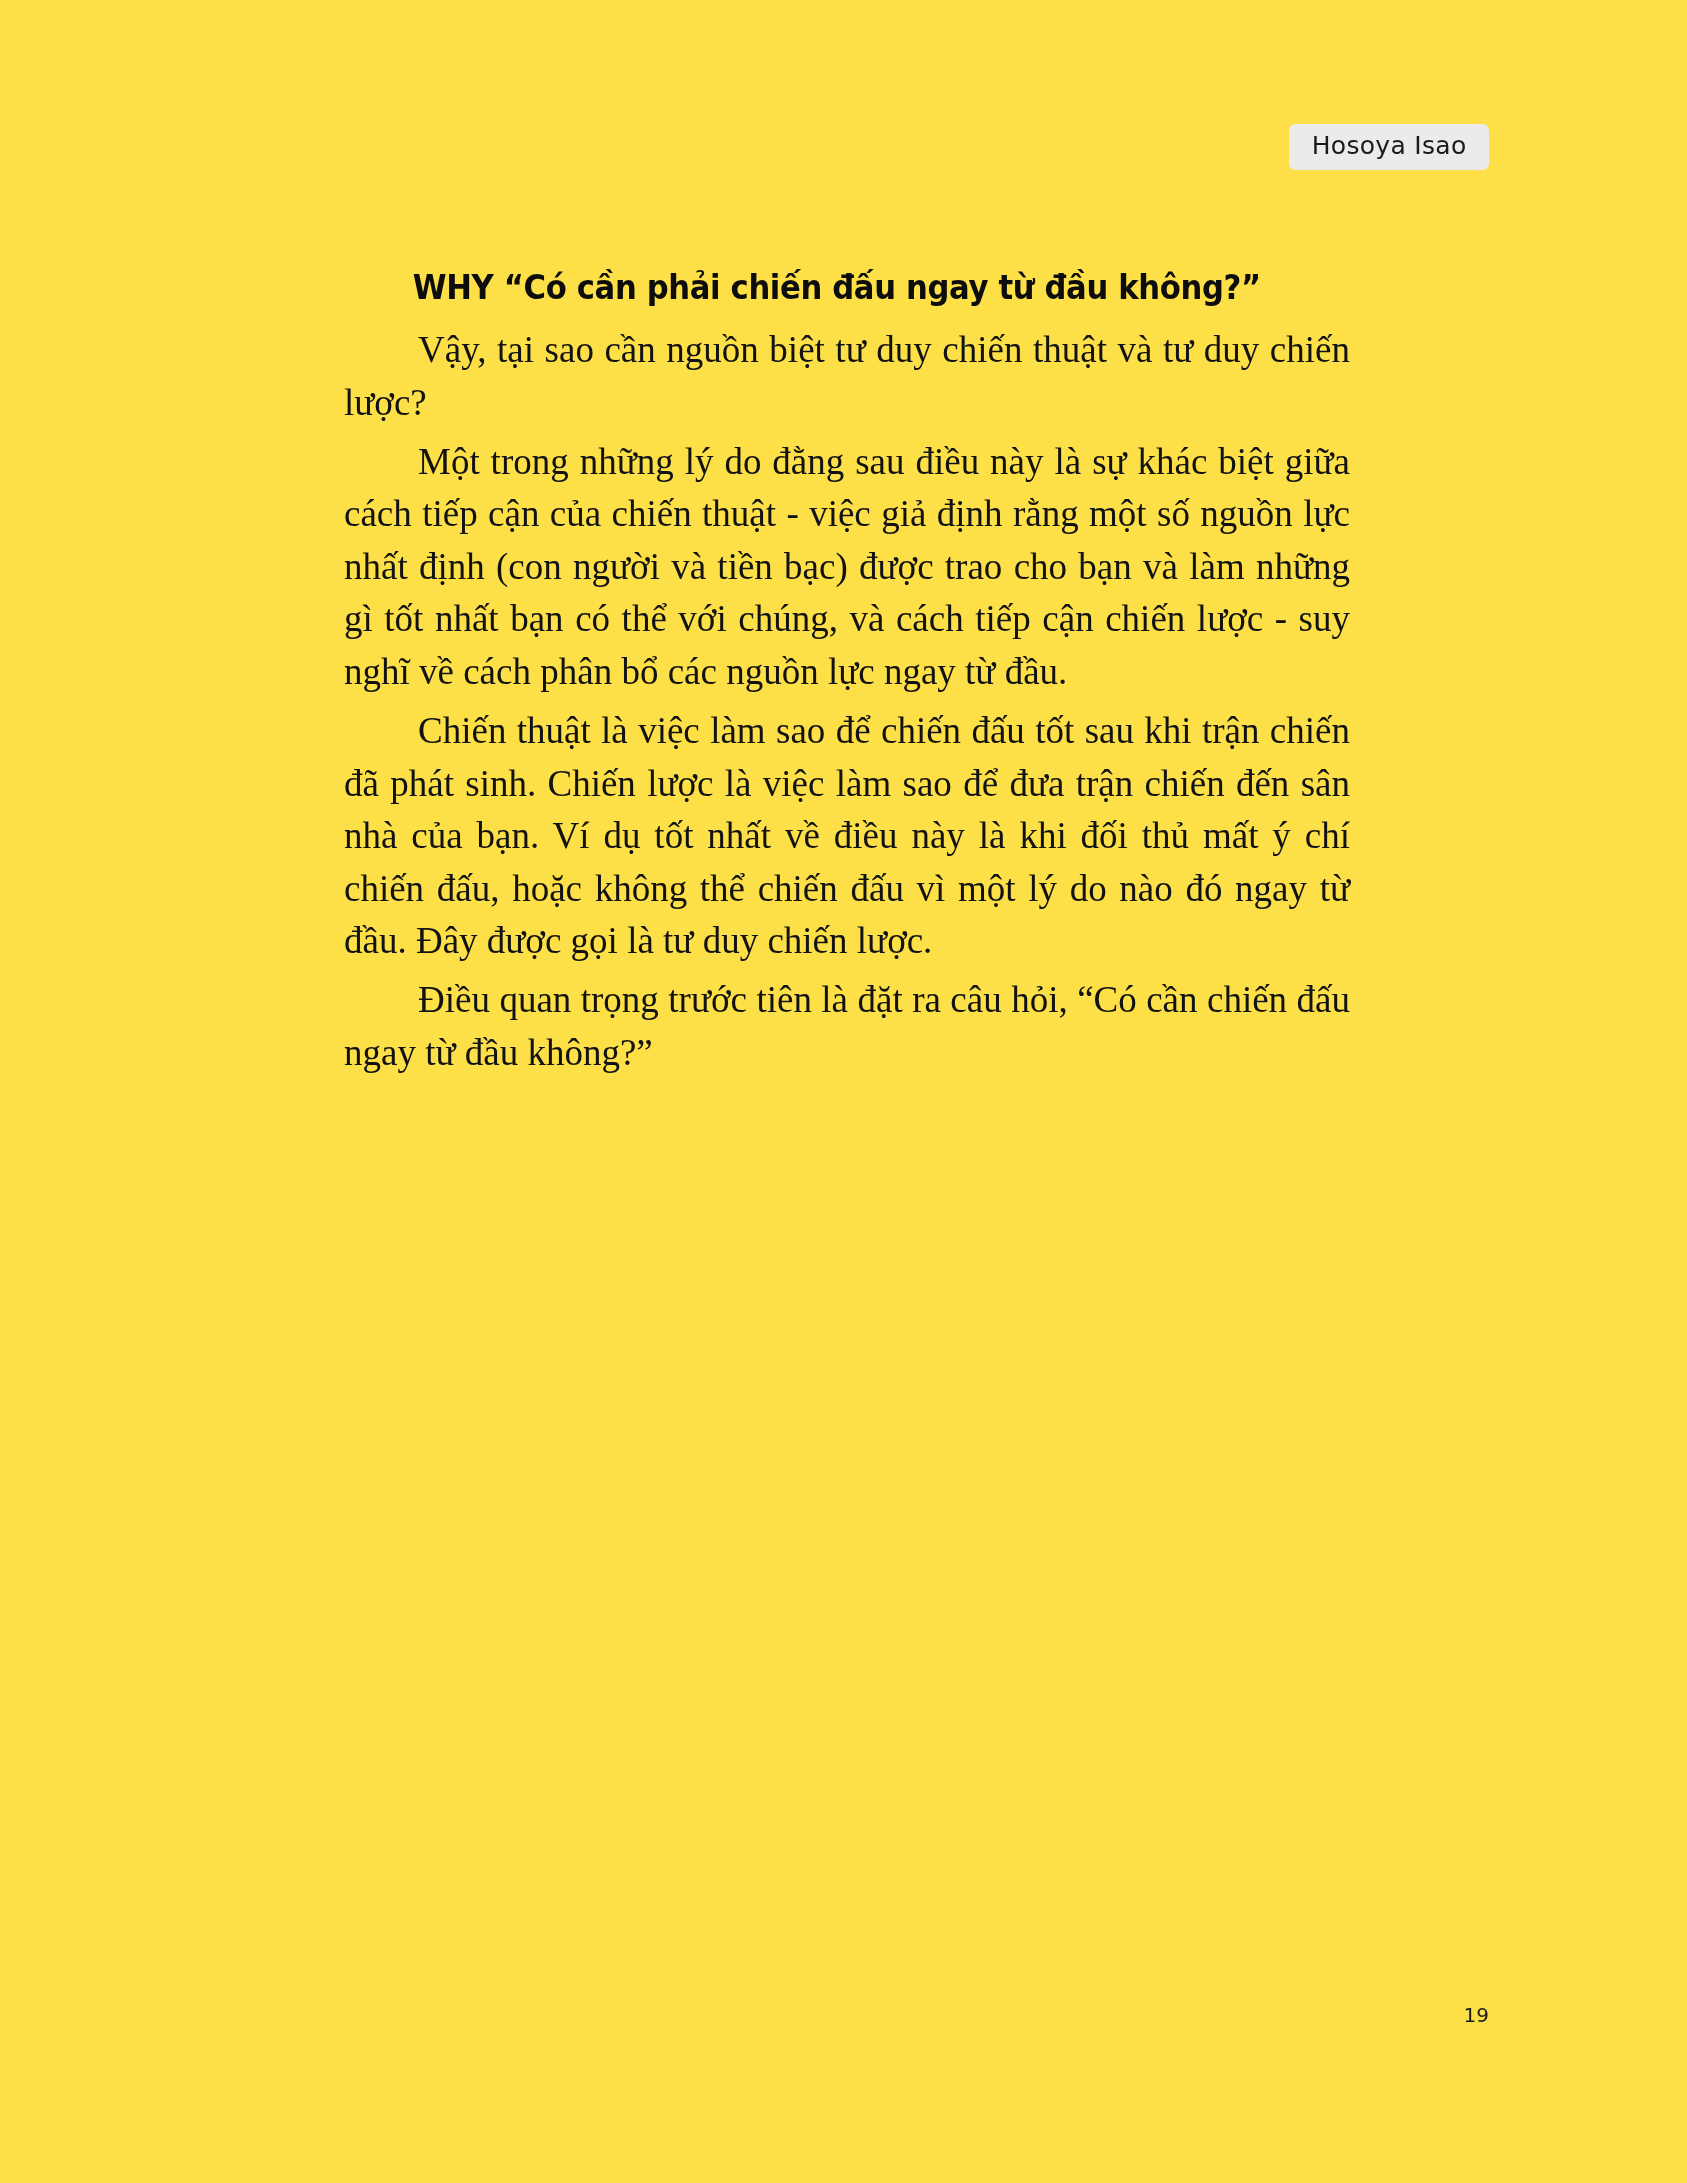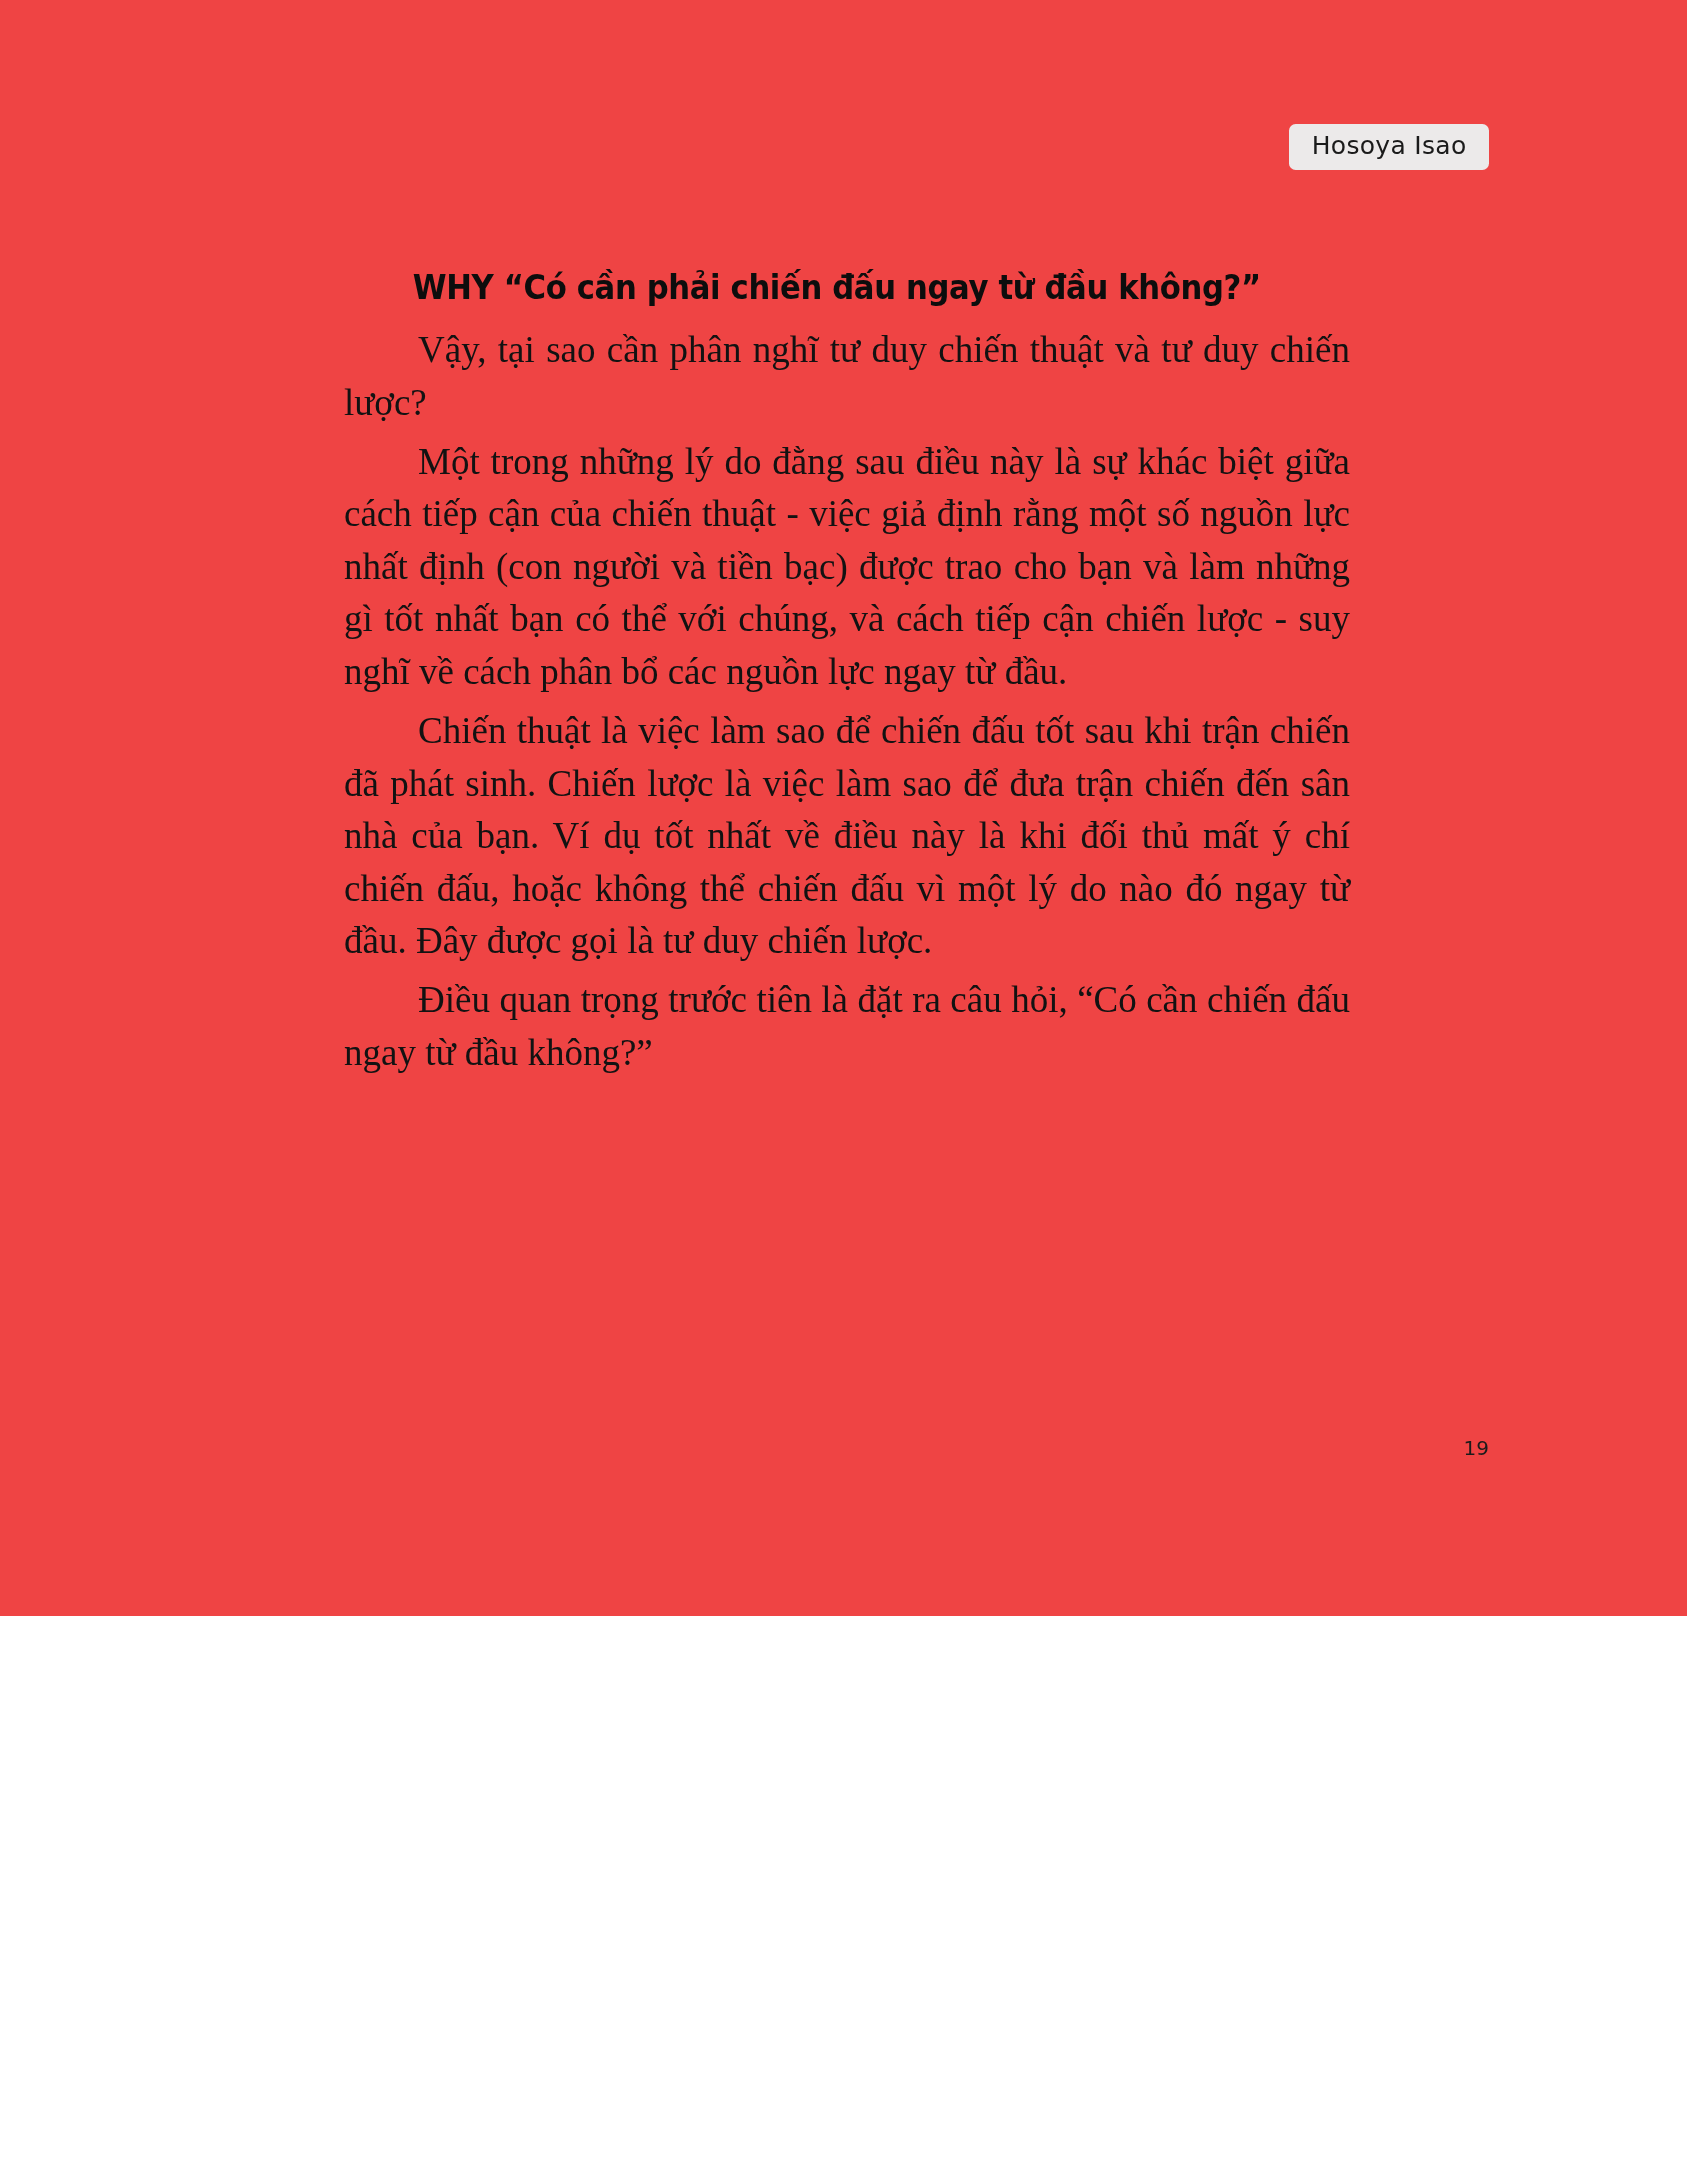--- a/index.html
+++ b/index.html
@@ -2,22 +2,22 @@
 <html lang="vi" style="font-size:10.6px"><head>
 <meta charset="utf-8">
 <style>
   html, body {
     margin: 0;
     padding: 0;
     background: #ffffff;
   }
   .page {
     width: 1687px;
-    height: 1616px;
-    background: #ef4444;
+    height: 2183px;
+    background: #fde047;
     position: relative;
     box-sizing: border-box;
     font-family: "Liberation Serif", serif;
     color: #111111;
     overflow: hidden;
     padding-left: 44px;
   }
 
   
   .running-head {
@@ -85,21 +85,21 @@
 
 <div class="page">
 
   <div class="running-head">Hosoya Isao</div>
 
   <div class="content">
 
 
     <h2 class="section-heading">WHY “Có cần phải chiến đấu ngay từ đầu không?”</h2>
 
-    <p class="body-text last-line-left">Vậy, tại sao cần phân nghĩ tư duy chiến thuật và tư duy chiến lược?</p>
+    <p class="body-text last-line-left">Vậy, tại sao cần nguồn biệt tư duy chiến thuật và tư duy chiến lược?</p>
 
     <p class="body-text last-line-left">Một trong những lý do đằng sau điều này là sự khác biệt giữa cách tiếp cận của chiến thuật - việc giả định rằng một số nguồn lực nhất định (con người và tiền bạc) được trao cho bạn và làm những gì tốt nhất bạn có thể với chúng, và cách tiếp cận chiến lược - suy nghĩ về cách phân bổ các nguồn lực ngay từ đầu.</p>
 
     <p class="body-text last-line-left">Chiến thuật là việc làm sao để chiến đấu tốt sau khi trận chiến đã phát sinh. Chiến lược là việc làm sao để đưa trận chiến đến sân nhà của bạn. Ví dụ tốt nhất về điều này là khi đối thủ mất ý chí chiến đấu, hoặc không thể chiến đấu vì một lý do nào đó ngay từ đầu. Đây được gọi là tư duy chiến lược.</p>
 
     <p class="body-text last-line-left">Điều quan trọng trước tiên là đặt ra câu hỏi, “Có cần chiến đấu ngay từ đầu không?”</p>
 
   </div>
 
   <div class="page-number">19</div>

